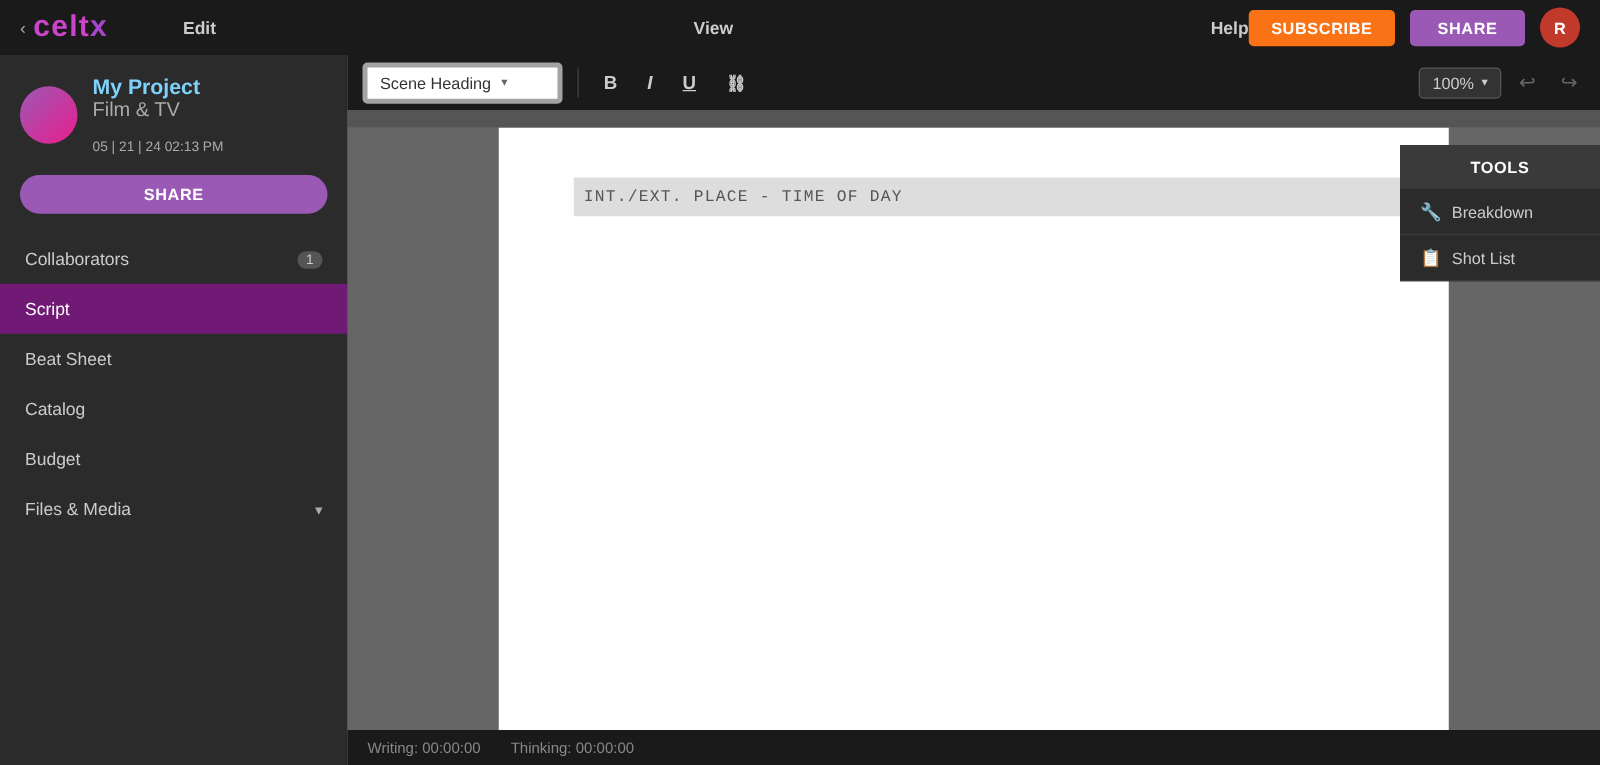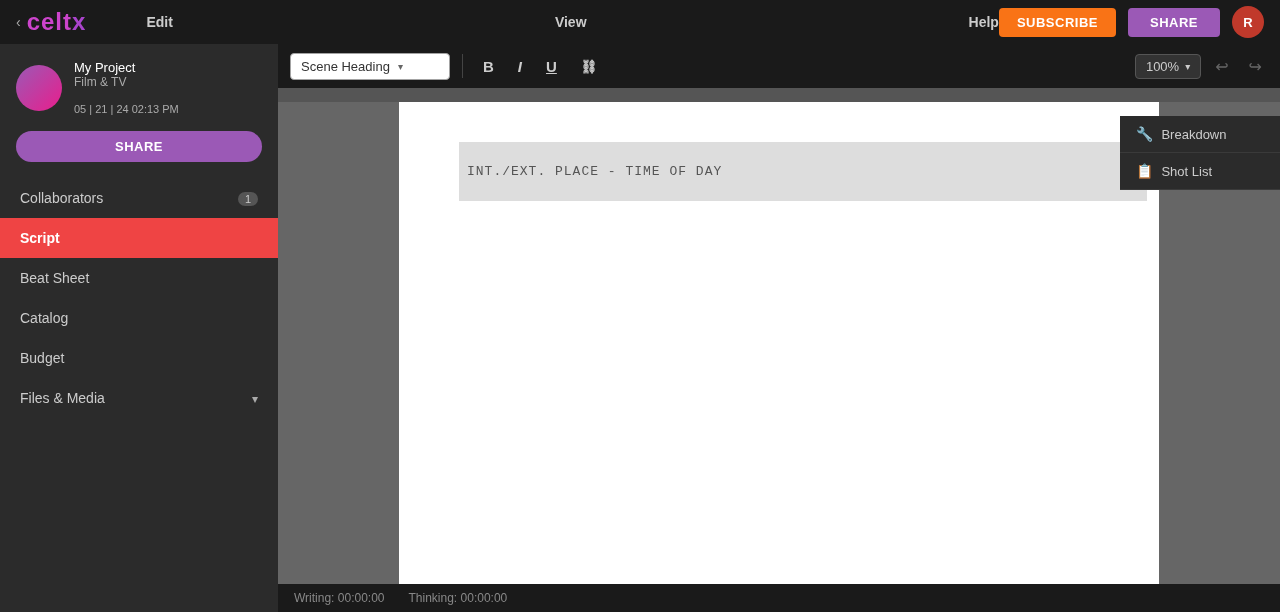--- a/index.html
+++ b/index.html
@@ -109,27 +109,27 @@
     }
     .project-avatar {
       width: 46px;
       height: 46px;
       border-radius: 50%;
       background: linear-gradient(135deg, #9b59b6, #e91e8c);
       flex-shrink: 0;
     }
     .project-info { display: flex; flex-direction: column; }
     .project-name {
-      color: #ffffff;
-      font-size: 13px;
-      font-weight: 400;
+      color: #7dd3fc;
+      font-size: 17px;
+      font-weight: 700;
     }
     .project-type {
       color: #aaa;
-      font-size: 12px;
+      font-size: 16px;
     }
     .project-date {
       color: #aaa;
       font-size: 11px;
       margin-top: 14px;
     }
     .share-btn-sidebar {
       margin: 4px 16px 16px 16px;
       background: #9b59b6;
       color: #fff;
@@ -146,23 +146,22 @@
     .sidebar-item {
       display: flex;
       align-items: flex-end;
       justify-content: space-between;
       padding: 12px 20px;
       color: #ccc;
       font-size: 14px;
       cursor: pointer;
     }
     .sidebar-item.active {
-      background: #ef4444;
-      color: #fff;
-      font-weight: bold;
+      background: #701a75;
+      color: #fff;
     }
     .sidebar-item .badge {
       background: #555;
       color: #ccc;
       border-radius: 10px;
       font-size: 11px;
       padding: 1px 7px;
     }
     .sidebar-item .chevron-icon {
       color: #aaa;
@@ -183,21 +182,21 @@
       background: #1a1a1a;
       height: 44px;
       display: flex;
       align-items: center;
       padding: 0 12px;
       gap: 8px;
       flex-shrink: 0;
     }
     .scene-heading-dropdown {
       background: #fff;
-      border: 1px solid #a3a3a3;
+      border: 4px solid #a3a3a3;
       border-radius: 4px;
       padding: 5px 10px;
       font-size: 13px;
       color: #333;
       display: flex;
       align-items: center;
       gap: 8px;
       cursor: pointer;
       min-width: 160px;
     }
@@ -270,21 +269,21 @@
       min-height: 480px;
       flex-shrink: 0;
       position: relative;
       padding: 40px 60px;
     }
     .scene-heading-text {
       font-family: 'Courier New', Courier, monospace;
       font-size: 13px;
       color: #555;
       background: #ddd;
-      padding: 22px 8px;
+      padding: 8px 8px;
       display: inline-block;
       letter-spacing: 1px;
       width: 688px;
     }
 
     
     .status-bar {
       background: #1a1a1a;
       height: 28px;
       display: flex;
@@ -410,20 +409,21 @@
     </div>
 
     <div class="editor-area">
       <div class="editor-top-bar"></div>
       <div class="editor-paper-container">
         <div class="editor-paper">
           <span class="scene-heading-text">INT./EXT. PLACE - TIME OF DAY</span>
         </div>
 
         <div class="tools-panel">
+          <div class="tools-header">TOOLS</div>
           <div class="tool-item">
             <span class="tool-icon">🔧</span>
             <span>Breakdown</span>
           </div>
           <div class="tool-item">
             <span class="tool-icon">📋</span>
             <span>Shot List</span>
           </div>
         </div>
       </div>

